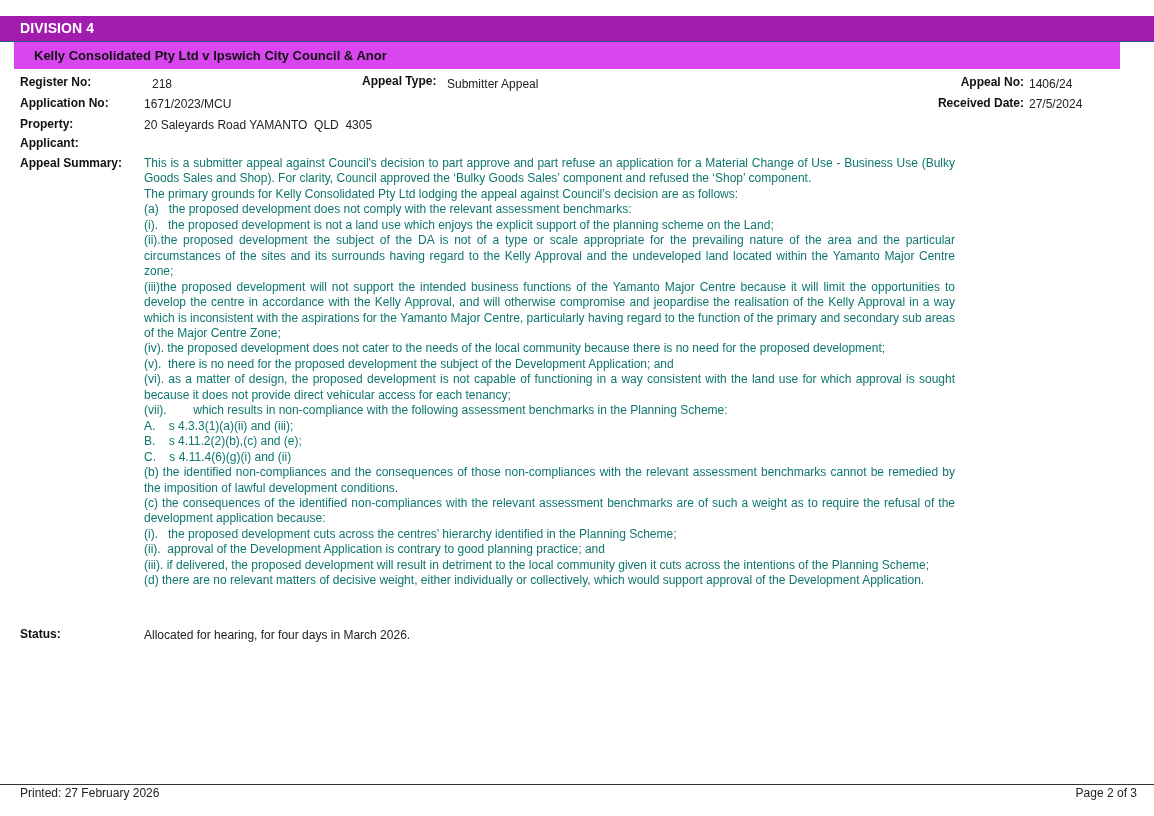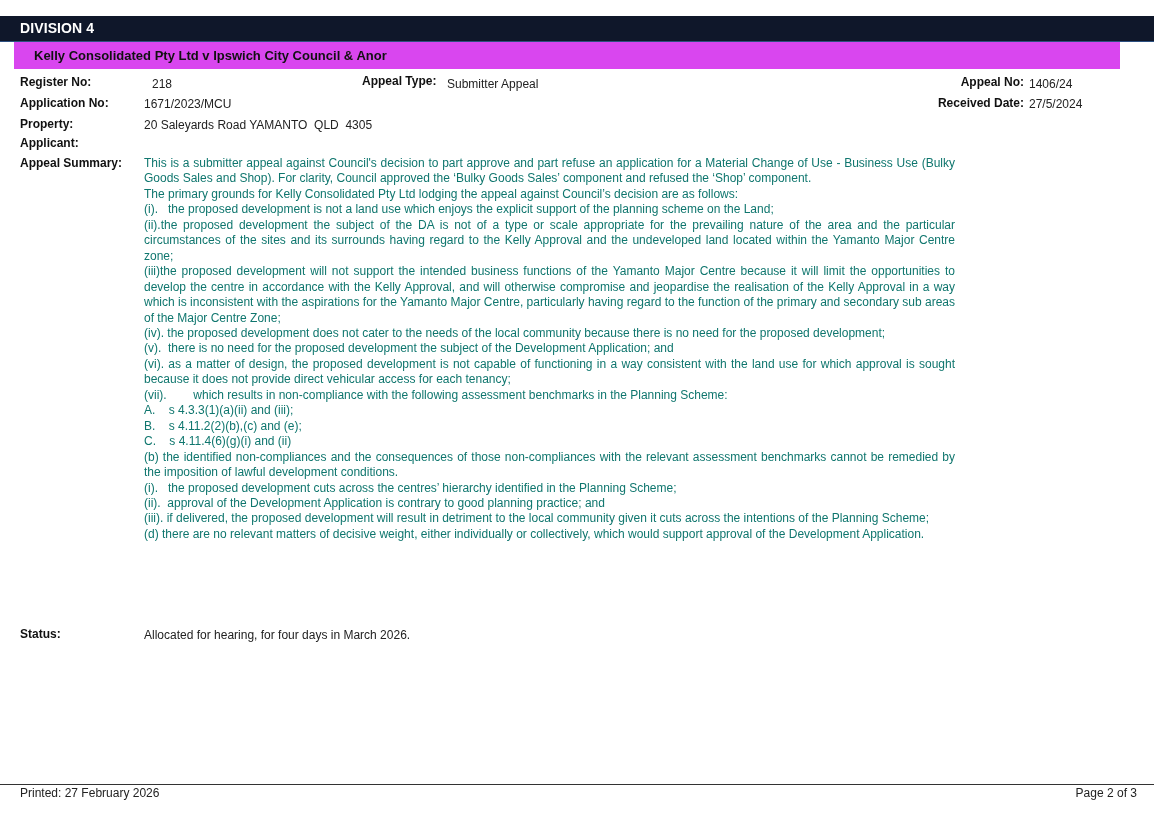--- a/index.html
+++ b/index.html
@@ -14,21 +14,21 @@
       overflow: hidden;
       font-family: "Liberation Sans", "DejaVu Sans", sans-serif;
       color: #1a1a1a;
     }
     .division-bar {
       position: absolute;
       left: 0;
       top: 16px;
       width: 1154px;
       height: 26px;
-      background: #0f172a;
+      background: #a21caf;
       border-bottom: 1px solid #2c5080;
       box-sizing: border-box;
     }
     .division-bar span {
       position: absolute;
       left: 20px;
       top: 4px;
       color: #ffffff;
       font-weight: bold;
       font-size: 14px;
@@ -133,31 +133,33 @@
 <span class="lbl" style="left:20px;top:117px;">Property:</span>
 <span class="val" style="left:144px;top:118px;white-space:pre;">20 Saleyards Road YAMANTO  QLD  4305</span>
 
 <span class="lbl" style="left:20px;top:136px;">Applicant:</span>
 <span class="val" style="left:144px;top:137px;"></span>
 
 <span class="lbl" style="left:20px;top:156px;">Appeal Summary:</span>
 <div class="summary">
   <p>This is a submitter appeal against Council's decision to part approve and part refuse an application for a Material Change of Use - Business Use (Bulky Goods Sales and Shop).  For clarity, Council approved the ‘Bulky Goods Sales’ component and refused the ‘Shop’ component.</p>
   <p class="nj">The primary grounds for Kelly Consolidated Pty Ltd lodging the appeal against Council’s decision are as follows:</p>
+  <p class="nj" style="white-space:pre-wrap;">(a)   the proposed development does not comply with the relevant assessment benchmarks:</p>
   <p class="nj" style="white-space:pre-wrap;">(i).   the proposed development is not a land use which enjoys the explicit support of the planning scheme on the Land;</p>
   <p>(ii).the proposed development the subject of the DA is not of a type or scale appropriate for the prevailing nature of the area and the particular circumstances of the sites and its surrounds having regard to the Kelly Approval and the undeveloped land located within the Yamanto Major Centre zone;</p>
   <p>(iii)the proposed development will not support the intended business functions of the Yamanto Major Centre because it will limit the opportunities to develop the centre in accordance with the Kelly Approval, and will otherwise compromise and jeopardise the realisation of the Kelly Approval in a way which is inconsistent with the aspirations for the Yamanto Major Centre, particularly having regard to the function of the primary and secondary sub areas of the Major Centre Zone;</p>
   <p class="nj">(iv). the proposed development does not cater to the needs of the local community because there is no need for the proposed development;</p>
   <p class="nj" style="white-space:pre-wrap;">(v).  there is no need for the proposed development the subject of the Development Application; and</p>
   <p>(vi). as a matter of design, the proposed development is not capable of functioning in a way consistent with the land use for which approval is sought because it does not provide direct vehicular access for each tenancy;</p>
   <p class="nj" style="white-space:pre-wrap;">(vii).        which results in non-compliance with the following assessment benchmarks in the Planning Scheme:</p>
   <p class="nj" style="white-space:pre-wrap;">A.    s 4.3.3(1)(a)(ii) and (iii);</p>
   <p class="nj" style="white-space:pre-wrap;">B.    s 4.11.2(2)(b),(c) and (e);</p>
   <p class="nj" style="white-space:pre-wrap;">C.    s 4.11.4(6)(g)(i) and (ii)</p>
   <p>(b)  the identified non-compliances and the consequences of those non-compliances with the relevant assessment benchmarks cannot be remedied by the imposition of lawful development conditions.</p>
+  <p>(c)  the consequences of the identified non-compliances with the relevant assessment benchmarks are of such a weight as to require the refusal of the development application because:</p>
   <p class="nj" style="white-space:pre-wrap;">(i).   the proposed development cuts across the centres’ hierarchy identified in the Planning Scheme;</p>
   <p class="nj" style="white-space:pre-wrap;">(ii).  approval of the Development Application is contrary to good planning practice; and</p>
   <p>(iii). if delivered, the proposed development will result in detriment to the local community given it cuts across the intentions of the Planning Scheme;</p>
   <p>(d)  there are no relevant matters of decisive weight, either individually or collectively, which would support approval of the Development Application.</p>
 </div>
 
 <span class="lbl" style="left:20px;top:627px;">Status:</span>
 <span class="val" style="left:144px;top:628px;">Allocated for hearing, for four days in March 2026.</span>
 
 <div class="footer-rule"></div>

